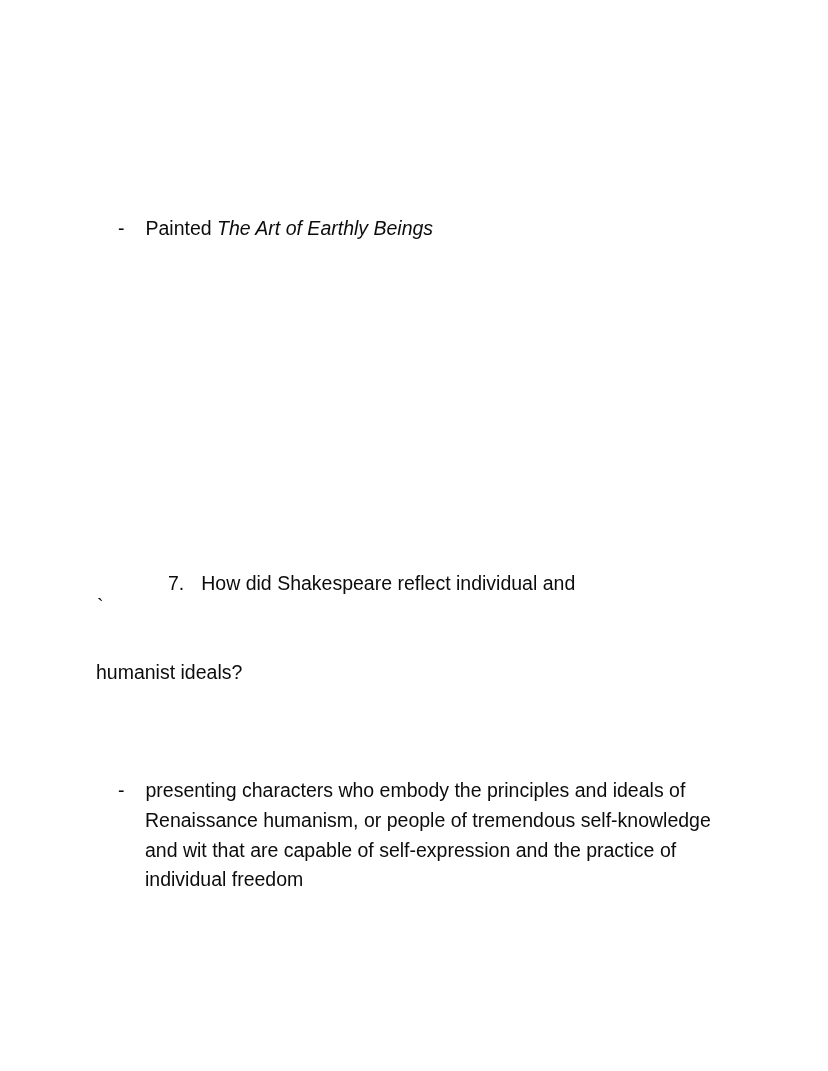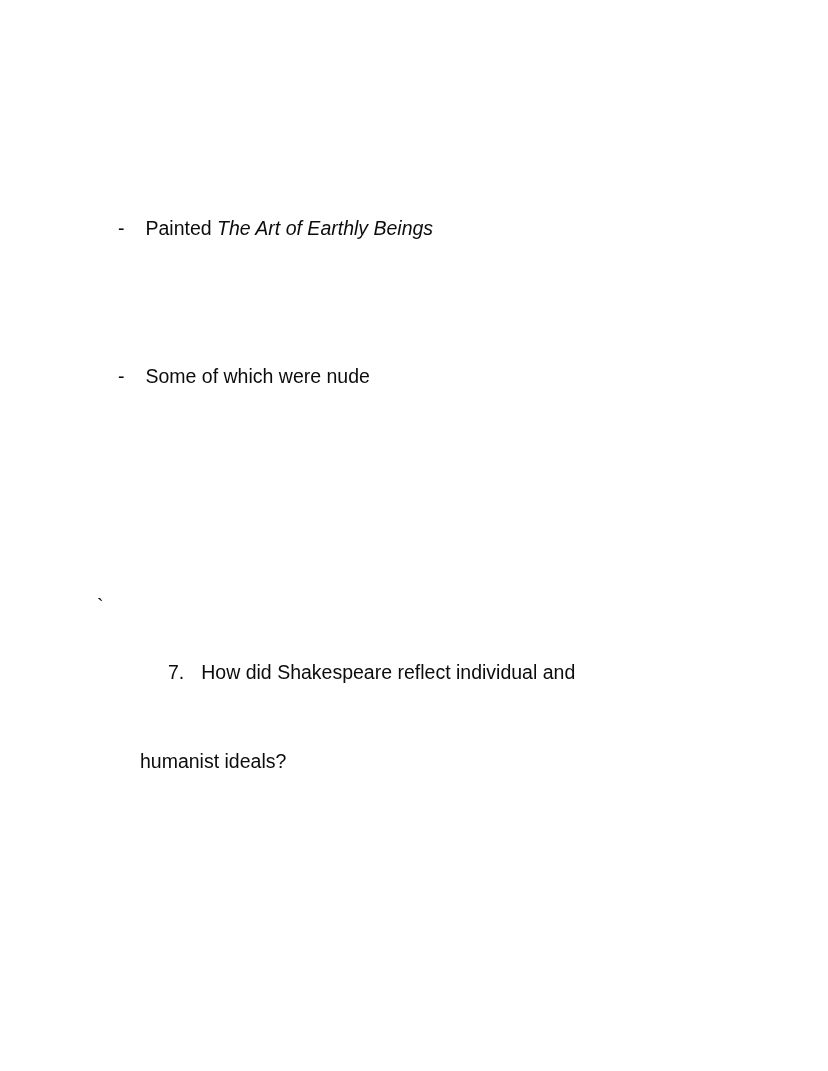--- a/index.html
+++ b/index.html
@@ -45,21 +45,21 @@
     padding-left: 49px;
     text-indent: -27px;
     min-height: 29.6px;
   }
   .dash-item .dash-gap {
     display: inline-block;
     width: 21px;
   }
 
   
-  .flush { display: block; margin-left: 44px; }
+  .flush { display: block; }
 
   
   .question {
     display: block;
     text-indent: 72px;
   }
   .q-gap {
     display: inline-block;
     width: 17px;
   }
@@ -82,28 +82,28 @@
 <body>
 
 <div class="page">
 
   <div class="doc">
 
     
     <span class="dash-item"><span>-</span><span class="dash-gap"></span><span>Painted </span><span class="ital">The Art of Earthly Beings</span></span>
 
 
-    <span class="dash-item"><span>-</span><span class="dash-gap"></span><span>Some of which were nude</span></span>
 
     <span class="spacer-lg"></span>
 
     
     <span class="question"><span>7.</span><span class="q-gap"></span><span>How did Shakespeare reflect individual and</span></span>
     <span class="flush">humanist ideals?</span>
 
+    <span class="dash-item"><span>-</span><span class="dash-gap"></span><span>presenting characters who embody the principles and ideals of Renaissance humanism, or people of tremendous self-knowledge and wit that are capable of self-expression and the practice of individual freedom</span></span>
 
     
 
     
 
     
     
     
 
     

